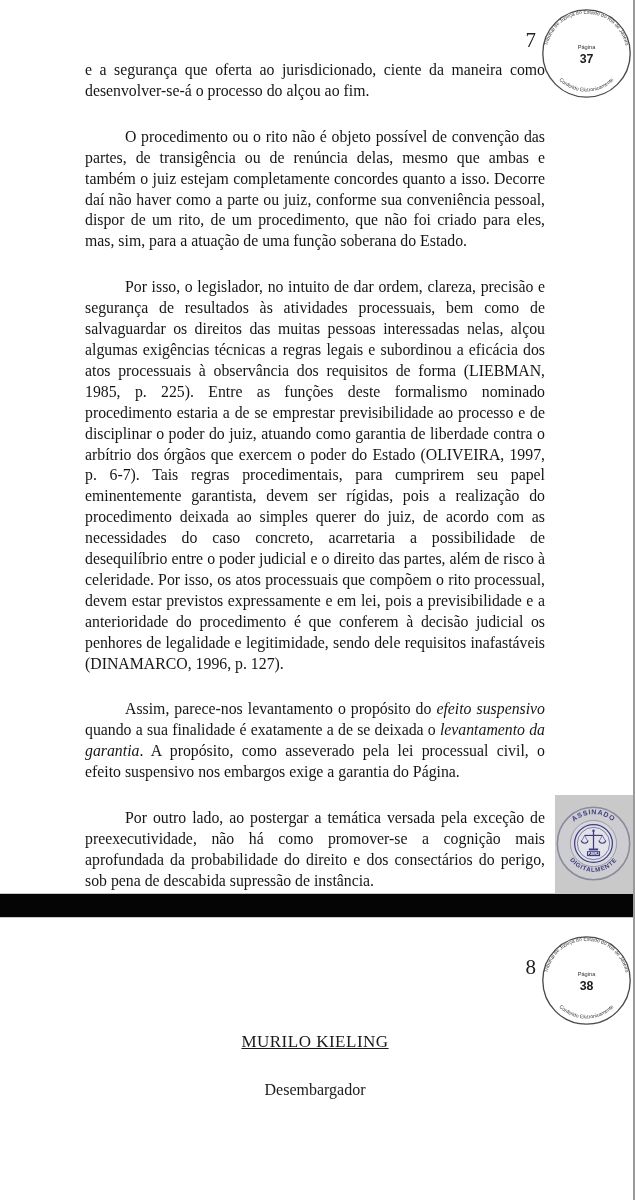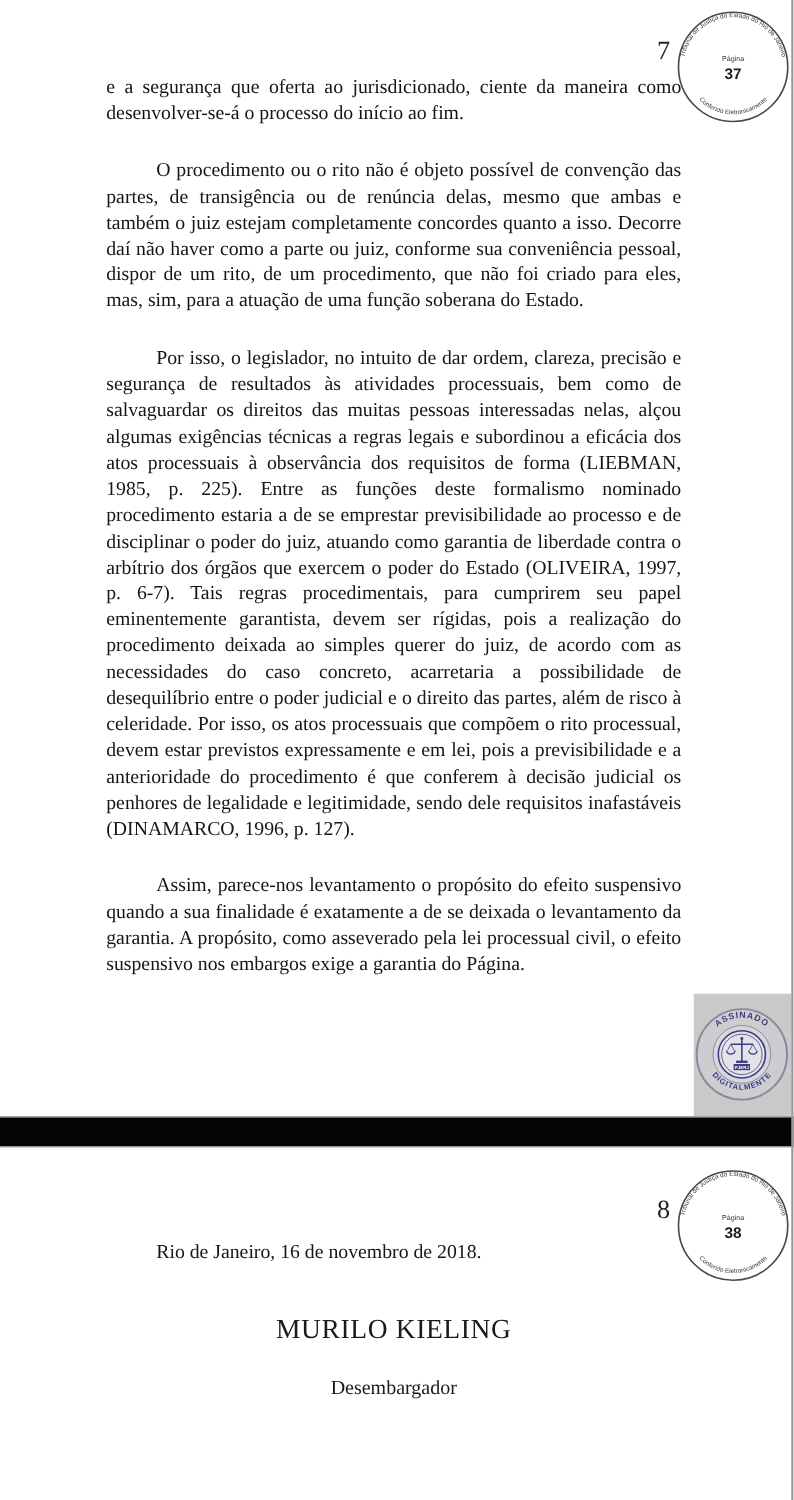--- a/index.html
+++ b/index.html
@@ -25,40 +25,40 @@
   }
   .content{
     position:absolute;left:85px;width:460px;
     font-size:15.8px;line-height:20.9px;
     text-align:justify;
   }
   .content-1{top:60px;}
   .content-2{top:74px;}
   .para{margin:0 0 25px 0;}
   .para.indent{text-indent:40px;}
-  .para .it{}
+  .para .it{font-style:italic;}
   .date-line{margin-bottom:0;}
   .page-number{
     position:absolute;
     font-size:21px;color:#222;
     font-family:"Liberation Serif", serif;
   }
   .page-number-1{top:28px;right:99px;}
   .page-number-2{top:37px;right:99px;}
   .page-stamp{position:absolute;right:1px;width:95px;height:95px;}
   .page-stamp-1{top:6px;}
   .page-stamp-2{top:15px;}
   .seal-block{
     position:absolute;left:555px;top:795px;width:78px;height:98px;
     background:#c9c9c9;
   }
   .seal-svg{position:absolute;left:0px;top:10px;width:77px;height:77px;}
   .signature{ text-align:center;margin-top:40px; }
   .sig-name{
-    font-size:22px;letter-spacing:0.5px;color:#1a1a1a;
+    font-size:17px;letter-spacing:0.5px;color:#1a1a1a;text-decoration:underline;
   }
   .sig-role{
     font-size:16px;margin-top:27px;color:#1a1a1a;
   }
   .stamp-arc{
     font-family:"Liberation Sans", sans-serif;
     fill:#3a3a3a;
   }
   .stamp-center-label{font-family:"Liberation Sans", sans-serif;fill:#333;}
   .stamp-center-num{font-family:"Liberation Sans", sans-serif;font-weight:bold;fill:#1c1c1c;}
@@ -84,24 +84,25 @@
         <textPath href="#s1top" startOffset="50%" text-anchor="middle">Tribunal de Justiça do Estado do Rio de Janeiro</textPath>
       </text>
       <text class="stamp-arc" font-size="5.4">
         <textPath href="#s1bot" startOffset="50%" text-anchor="middle">Conferido Eletronicamente</textPath>
       </text>
       <text class="stamp-center-label" x="50" y="45" font-size="6" text-anchor="middle">Página</text>
       <text class="stamp-center-num" x="50" y="60" font-size="13" text-anchor="middle">37</text>
     </svg>
 
     <div class="content content-1">
-      <p class="para"><span>e a segurança que oferta ao jurisdicionado, ciente da maneira como desenvolver-se-á o processo do início ao fim.</span></p>
+      <p class="para"><span>e a segurança que oferta ao jurisdicionado, ciente da maneira como desenvolver-se-á o processo do alçou ao fim.</span></p>
       <p class="para indent"><span>O procedimento ou o rito não é objeto possível de convenção das partes, de transigência ou de renúncia delas, mesmo que ambas e também o juiz estejam completamente concordes quanto a isso. Decorre daí não haver como a parte ou juiz, conforme sua conveniência pessoal, dispor de um rito, de um procedimento, que não foi criado para eles, mas, sim, para a atuação de uma função soberana do Estado.</span></p>
       <p class="para indent"><span>Por isso, o legislador, no intuito de dar ordem, clareza, precisão e segurança de resultados às atividades processuais, bem como de salvaguardar os direitos das muitas pessoas interessadas nelas, alçou algumas exigências técnicas a regras legais e subordinou a eficácia dos atos processuais à observância dos requisitos de forma (LIEBMAN, 1985, p. 225). Entre as funções deste formalismo nominado procedimento estaria a de se emprestar previsibilidade ao processo e de disciplinar o poder do juiz, atuando como garantia de liberdade contra o arbítrio dos órgãos que exercem o poder do Estado (OLIVEIRA, 1997, p. 6-7). Tais regras procedimentais, para cumprirem seu papel eminentemente garantista, devem ser rígidas, pois a realização do procedimento deixada ao simples querer do juiz, de acordo com as necessidades do caso concreto, acarretaria a possibilidade de desequilíbrio entre o poder judicial e o direito das partes, além de risco à celeridade. Por isso, os atos processuais que compõem o rito processual, devem estar previstos expressamente e em lei, pois a previsibilidade e a anterioridade do procedimento é que conferem à decisão judicial os penhores de legalidade e legitimidade, sendo dele requisitos inafastáveis (DINAMARCO, 1996, p. 127).</span></p>
       <p class="para indent"><span>Assim, parece-nos levantamento o propósito do </span><span class="it">efeito suspensivo</span><span> quando a sua finalidade é exatamente a de se deixada o </span><span class="it">levantamento da garantia</span><span>. A propósito, como asseverado pela lei processual civil, o efeito suspensivo nos embargos exige a garantia do Página.</span></p>
+      <p class="para indent"><span>Por outro lado, ao postergar a temática versada pela exceção de preexecutividade, não há como promover-se a cognição mais aprofundada da probabilidade do direito e dos consectários do perigo, sob pena de descabida supressão de instância.</span></p>
     </div>
 
     <div class="seal-block">
       <svg class="seal-svg" viewBox="0 0 100 100">
         <defs>
           <path id="sealTop" d="M 14.3 37 A 38 38 0 0 1 85.7 37"></path>
           <path id="sealBot" d="M 12.5 57 A 38.5 38.5 0 0 0 87.5 57"></path>
         </defs>
         <circle cx="50" cy="50" r="47" fill="#cdcdd1" stroke="#8a8a9c" stroke-width="2"></circle>
         <circle cx="50" cy="50" r="30" fill="#d8d8dc" stroke="#8a8a9c" stroke-width="1"></circle>
@@ -146,21 +147,20 @@
         <textPath href="#s2top" startOffset="50%" text-anchor="middle">Tribunal de Justiça do Estado do Rio de Janeiro</textPath>
       </text>
       <text class="stamp-arc" font-size="5.4">
         <textPath href="#s2bot" startOffset="50%" text-anchor="middle">Conferido Eletronicamente</textPath>
       </text>
       <text class="stamp-center-label" x="50" y="45" font-size="6" text-anchor="middle">Página</text>
       <text class="stamp-center-num" x="50" y="60" font-size="13" text-anchor="middle">38</text>
     </svg>
 
     <div class="content content-2">
-      <p class="para indent date-line"><span>Rio de Janeiro, 16 de novembro de 2018.</span></p>
 
       <div class="signature">
         <div class="sig-name">MURILO KIELING</div>
         <div class="sig-role">Desembargador</div>
       </div>
     </div>
   </section>
 
   <div class="right-edge"></div>
 </div>

